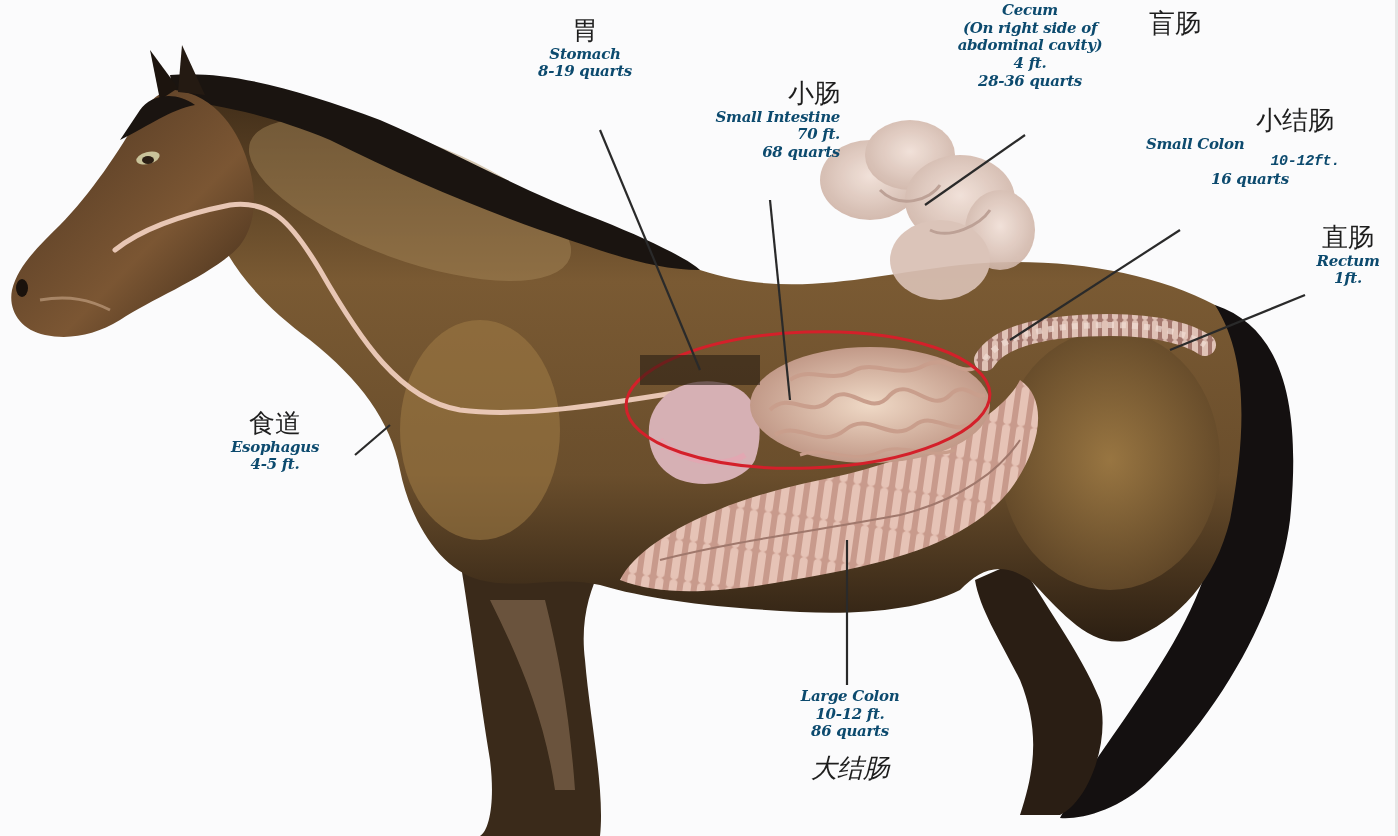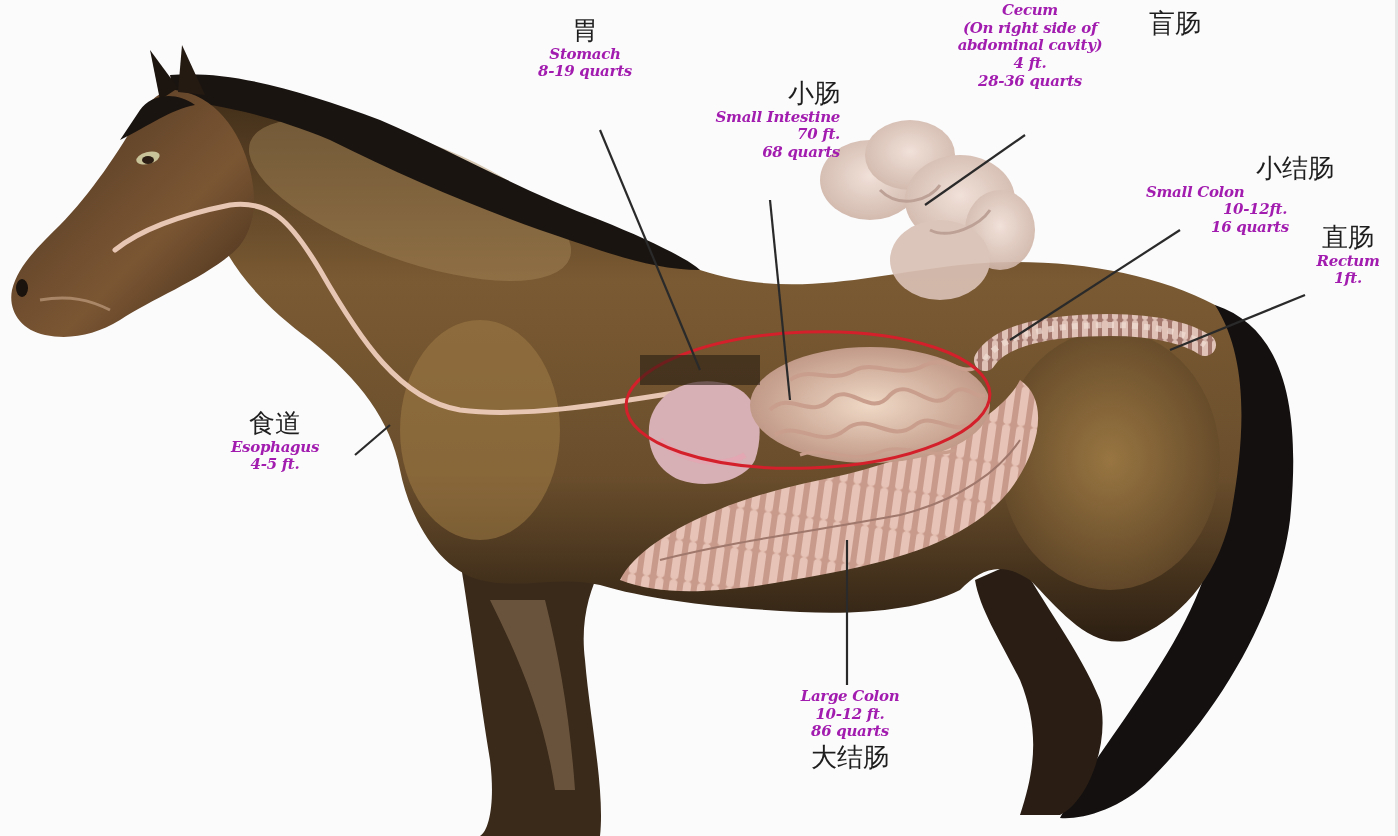--- a/index.html
+++ b/index.html
@@ -6,21 +6,21 @@
   body {
     width: 1398px; height: 836px; overflow: hidden;
     background: #fbfbfc;
     font-family: "DejaVu Serif", serif;
     position: relative;
   }
   #stage { position: absolute; left: 0; top: 0; width: 1398px; height: 836px; }
   svg.art { position: absolute; left: 0; top: 0; }
   .label { position: absolute; text-align: center; color: #2d2d2d; line-height: 1.18; }
   .zh { font-family: "DejaVu Sans", sans-serif; font-size: 26px; color: #1e1e1e; display: block; }
-  .en { font-family: "DejaVu Serif", serif; font-style: italic; font-weight: bold; font-size: 15px; color: #a21caf; display: block; letter-spacing: -0.3px; }
+  .en { font-family: "DejaVu Serif", serif; font-style: italic; font-weight: bold; font-size: 15px; color: #0c4a6e; display: block; letter-spacing: -0.3px; }
   .right-border { position: absolute; right: 0; top: 0; width: 3px; height: 836px; background: #e6e6e6; }
 </style>
 </head>
 <body>
 
 <div id="stage">
 
   <svg class="art" width="1398" height="836" viewBox="0 0 1398 836">
     <defs>
       <linearGradient id="coatGrad" x1="0" y1="0" x2="0" y2="1">
@@ -146,40 +146,40 @@
     <span class="en">Cecum</span>
     <span class="en">(On right side of</span>
     <span class="en">abdominal cavity)</span>
     <span class="en">4 ft.</span>
     <span class="en">28-36 quarts</span>
   </div>
   <div class="label" style="left:1135px; top:8px; width:80px;">
     <span class="zh">盲肠</span>
   </div>
 
-  <div class="label" style="left:1140px; top:105px; width:200px;margin-top:48px;">
+  <div class="label" style="left:1140px; top:105px; width:200px;">
     <span class="zh" style="text-align:right; padding-right:6px;">小结肠</span>
     <span class="en" style="text-align:left; padding-left:6px;">Small Colon</span>
-    <span class="en" style="text-align:center; padding-left:30px;">10-12ft.</span>
+    <span class="en" style="text-align:right; padding-left:30px;font-family:Liberation Mono, monospace;">10-12ft.</span>
     <span class="en" style="text-align:center; padding-left:20px;font-style:italic;">16 quarts</span>
   </div>
 
   <div class="label" style="left:1300px; top:222px; width:96px;text-align:center;">
     <span class="zh">直肠</span>
     <span class="en">Rectum</span>
     <span class="en">1ft.</span>
   </div>
 
   <div class="label" style="left:210px; top:408px; width:130px;">
     <span class="zh">食道</span>
     <span class="en">Esophagus</span>
     <span class="en">4-5 ft.</span>
   </div>
 
   <div class="label" style="left:770px; top:688px; width:160px;">
     <span class="en">Large Colon</span>
     <span class="en">10-12 ft.</span>
     <span class="en">86 quarts</span>
-    <span class="zh" style="margin-top:1px;">大结肠</span>
+    <span class="zh" style="margin-top:12px;font-style:italic;">大结肠</span>
   </div>
 
   <div class="right-border"></div>
 </div>
 
 </body></html>

